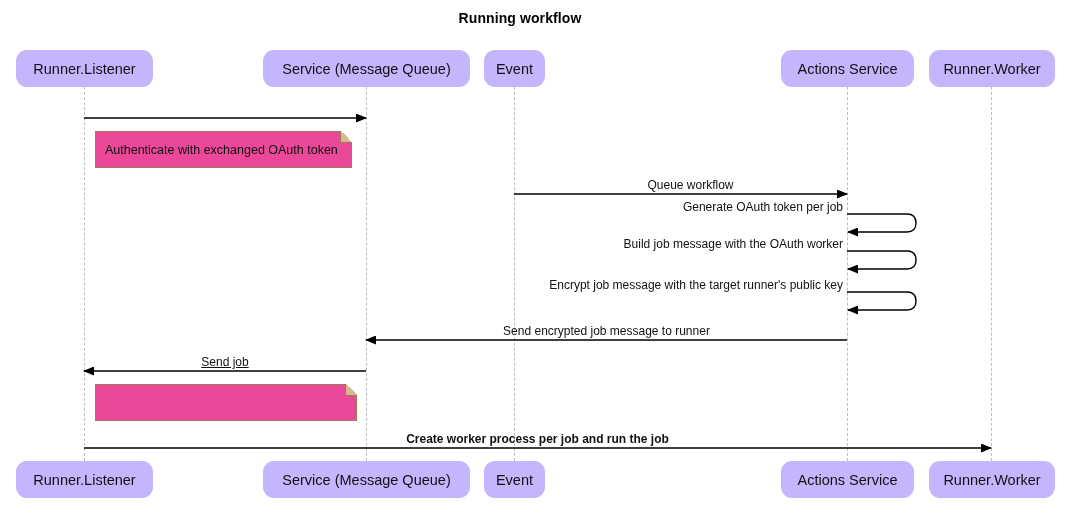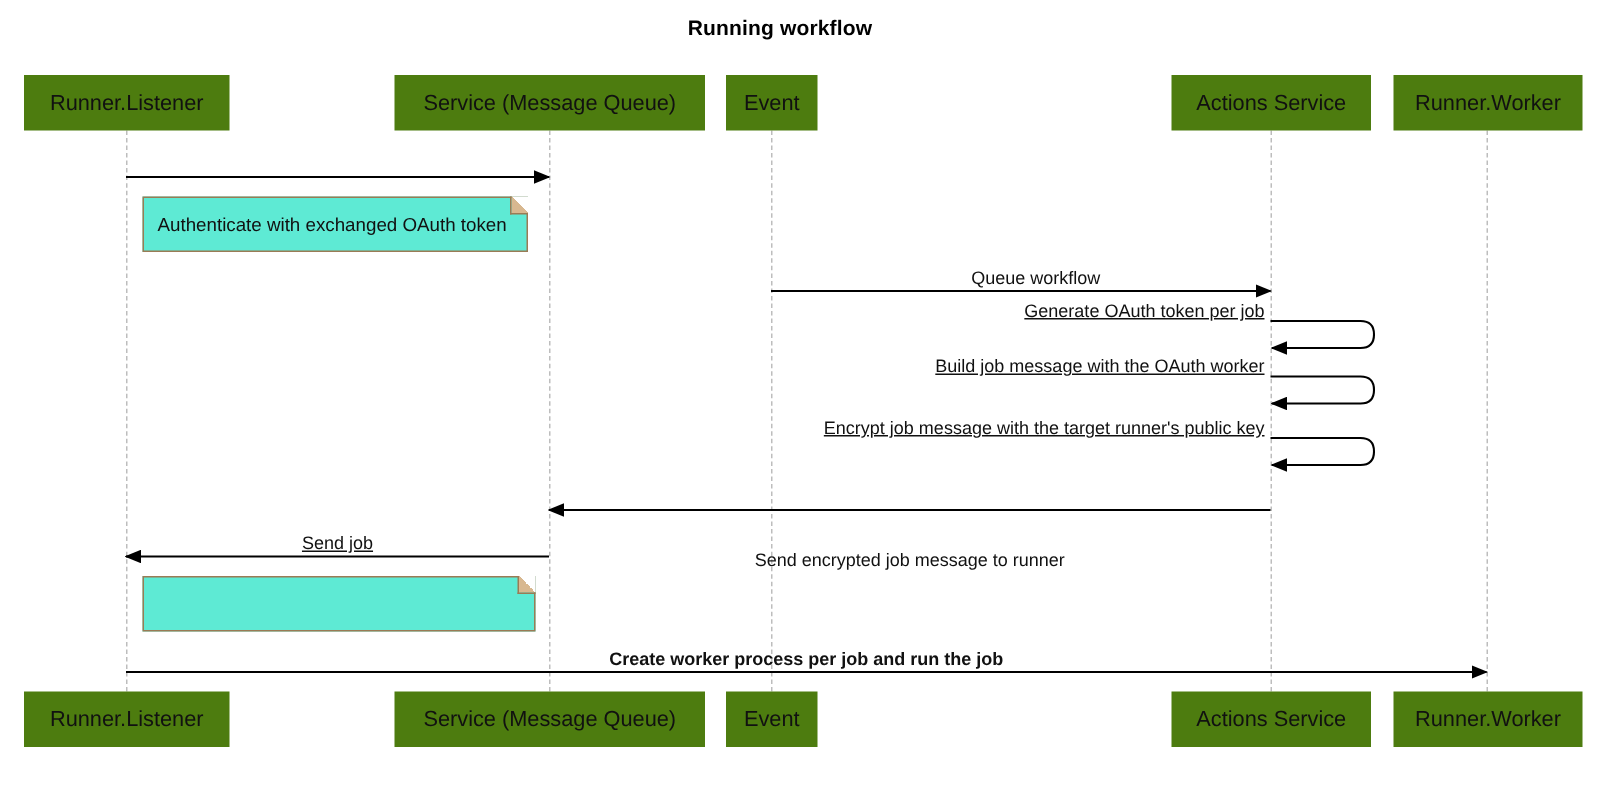--- a/index.html
+++ b/index.html
@@ -27,22 +27,22 @@
     top: 10px;
     width: 1040px;
     text-align: center;
     font-size: 14px;
     font-weight: bold;
     letter-spacing: 0.1px;
   }
   .actor-box {
     position: absolute;
     box-sizing: border-box;
-    background: #4d7c0f;
-    border-radius: 0;
+    background: #c4b5fd;
+    border-radius: 11px;
     display: flex;
     align-items: center;
     justify-content: center;
     font-size: 14.5px;
     color: #111111;
     white-space: nowrap;
     height: 37px;
   }
   .lifeline {
     position: absolute;
@@ -50,25 +50,25 @@
     border-left: 1px dashed #bdbdbd;
   }
   .msg-label {
     position: absolute;
     font-size: 12px;
     color: #111111;
     white-space: nowrap;
     line-height: 14px;
   }
   .msg-label.center { text-align: center; }
-  .msg-label.right  { text-align: right; text-decoration: underline; }
+  .msg-label.right  { text-align: right; }
   .note {
     position: absolute;
     box-sizing: border-box;
-    background: #5eead4;
+    background: #ec4899;
     border: 1px solid #9a7b55;
     font-size: 12.5px;
     color: #111111;
     display: flex;
     align-items: center;
     padding-left: 9px;
     white-space: nowrap;
     height: 37px;
   }
   .note .fold {
@@ -110,21 +110,21 @@
       <div class="actor-box" style="left: 16px; top: 461px; width: 137px;">Runner.Listener</div>
       <div class="actor-box" style="left: 263px; top: 461px; width: 207px;">Service (Message Queue)</div>
       <div class="actor-box" style="left: 484px; top: 461px; width: 61px;">Event</div>
       <div class="actor-box" style="left: 781px; top: 461px; width: 133px;">Actions Service</div>
       <div class="actor-box" style="left: 929px; top: 461px; width: 126px;">Runner.Worker</div>
       <div class="msg-label center" style="left: 84px; width: 282px; top: 102px; margin-top: 44px;">Get message</div>
       <div class="msg-label center" style="left: 524px; width: 333px; top: 178px; text-align: center;">Queue workflow</div>
       <div class="msg-label right" style="left: 0px; width: 843px; top: 200px;">Generate OAuth token per job</div>
       <div class="msg-label right" style="left: 0px; width: 843px; top: 237px;">Build job message with the OAuth worker</div>
       <div class="msg-label right" style="left: 0px; width: 843px; top: 278px;">Encrypt job message with the target runner's public key</div>
-      <div class="msg-label center" style="left: 366px; width: 481px; top: 324px; margin-top: 42px;">Send encrypted job message to runner</div>
+      <div class="msg-label center" style="left: 366px; width: 481px; top: 324px;">Send encrypted job message to runner</div>
       <div class="msg-label center" style="left: 84px; width: 282px; top: 355px; text-decoration: underline;">Send job</div>
       <div class="msg-label center" style="left: 84px; width: 907px; top: 432px; font-weight: bold;">Create worker process per job and run the job</div>
       <div class="note" style="left: 95px; top: 131px; width: 257px;">
         <span>Authenticate with exchanged OAuth token</span>
         <span class="fold"></span>
       </div>
       <div class="note" style="left: 95px; top: 384px; width: 262px;">
         <span class="fold"></span>
       </div>
     </div>

